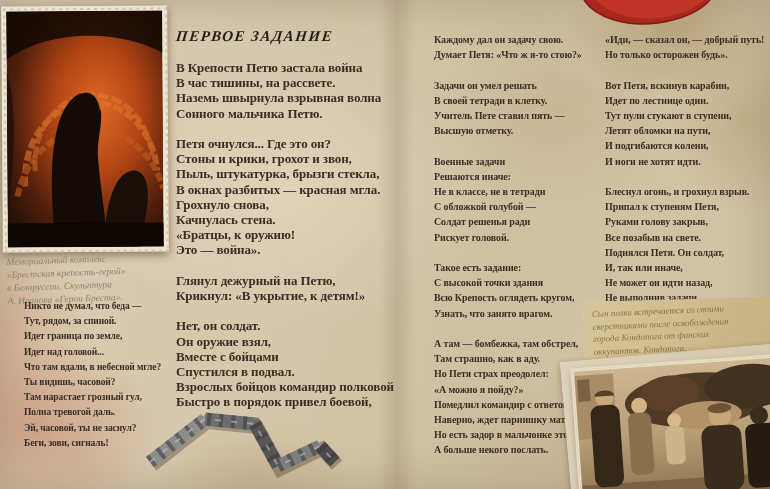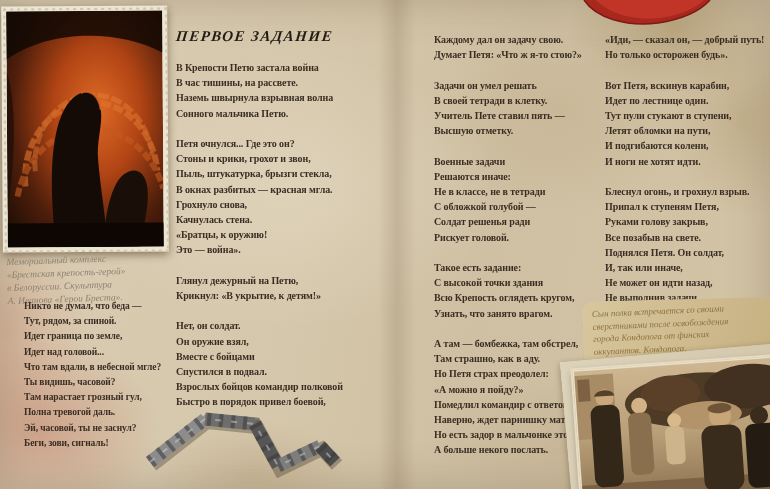--- a/index.html
+++ b/index.html
@@ -21,21 +21,21 @@
   .gutter {
     position:absolute; left:378px; top:0; width:38px; height:489px;
     background:linear-gradient(to right, rgba(92,70,46,0) 0%, rgba(92,70,46,0.16) 50%, rgba(92,70,46,0) 100%);
   }
   
   .poem {
     position:absolute; white-space:pre; color:#3a2e24; font-weight:bold;
     line-height:15.2px; letter-spacing:-0.1px;
   }
   .col1 { left:24px;  top:299px; font-size:9.5px; }
-  .col2 { left:176px; top:60px;  font-size:10px; }
+  .col2 { left:176px; top:60px;  font-size:13px; }
   .col3 { left:434px; top:32px;  font-size:10px; }
   .col4 { left:605px; top:32px;  font-size:10px; }
   .title {
     position:absolute; left:176px; top:28px; color:#241d15;
     font-size:15px; font-weight:bold; font-style:italic; letter-spacing:1.5px;
     transform:skewX(-6deg); white-space:pre;
   }
   .hand {
     position:absolute; font-style:italic; white-space:pre;
     font-size:9.5px; line-height:13px;

